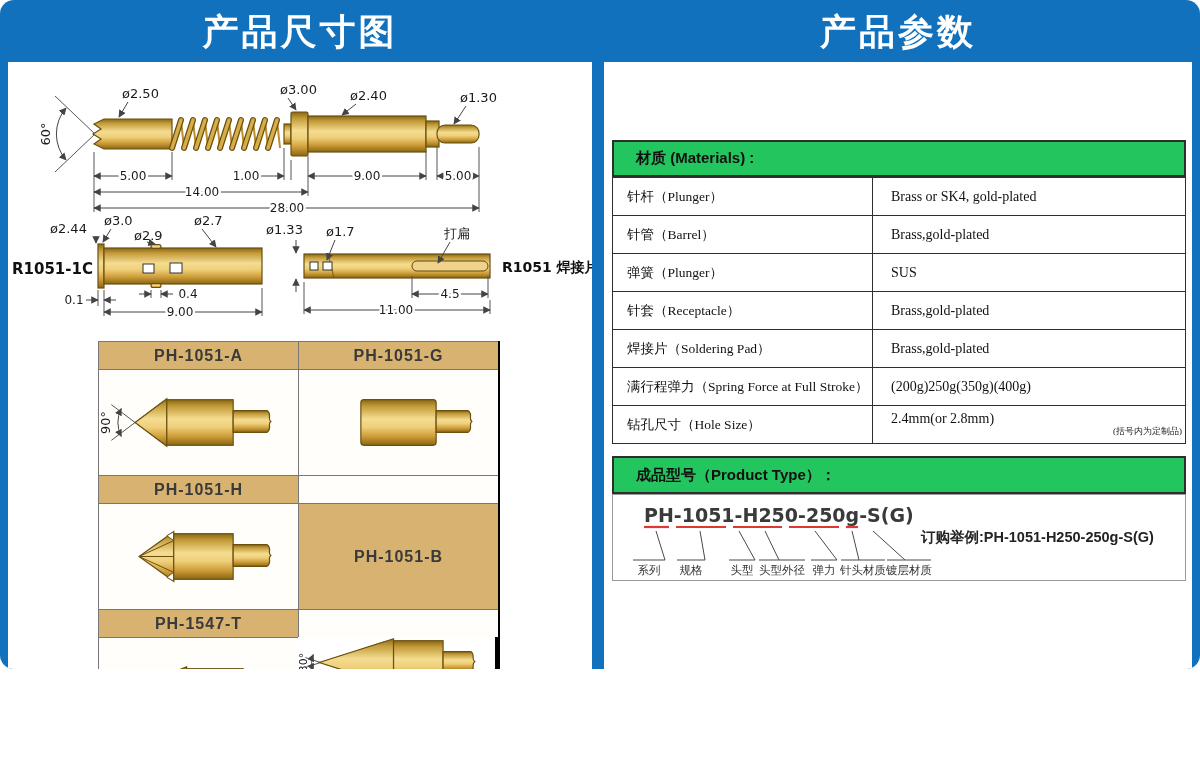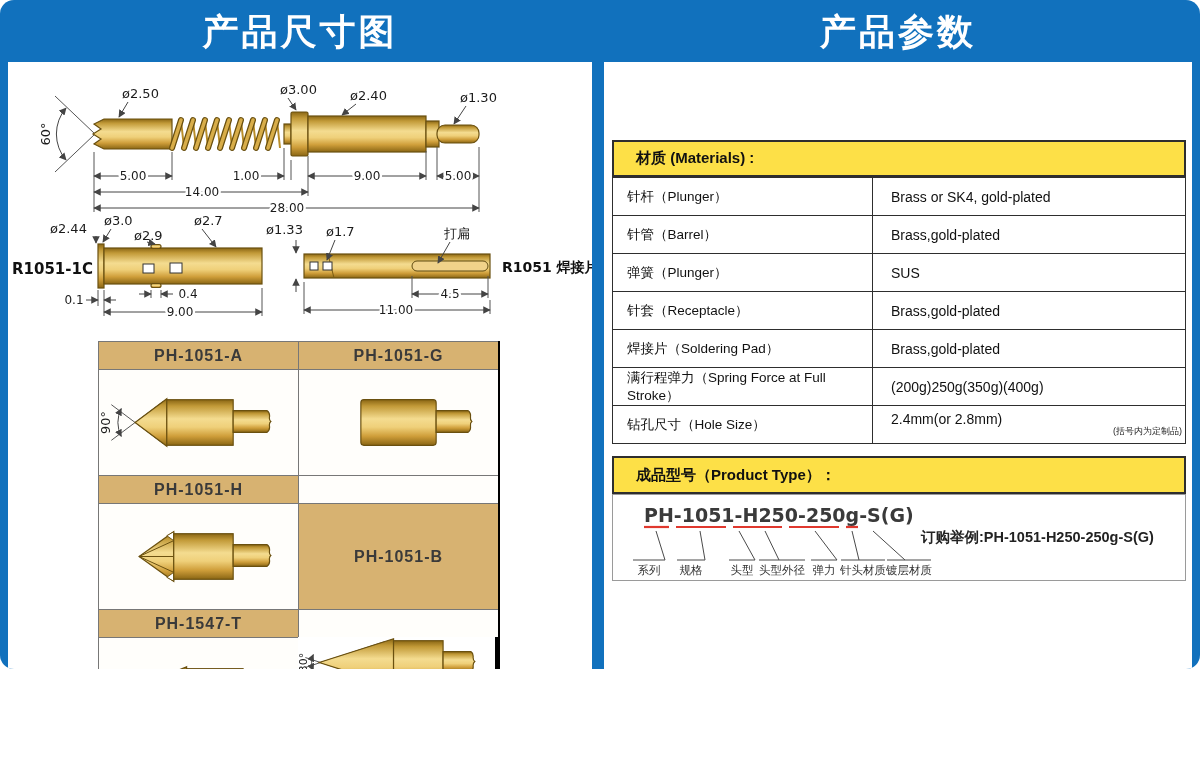--- a/index.html
+++ b/index.html
@@ -34,24 +34,24 @@
   #head-table { position:absolute; left:98px; top:341px; width:402px;
     display:grid; grid-template-columns:200px 200px; grid-template-rows:28px 106px 28px 106px 28px 106px;
     border-right:5px solid #000000; border-bottom:1px solid #777; background:#fff; }
   .ht-head { background:#d7b271; border-left:1px solid #777; border-top:1px solid #777;
     display:flex; align-items:center; justify-content:center;
     font-size:16px; font-weight:600; color:#3a3a3a; letter-spacing:1px; }
   .ht-cell { border-left:1px solid #777; border-top:1px solid #777; background:#fffefb; }
   .ht-cell svg { display:block; }
 
   
-  .sec-header { position:absolute; left:8px; width:574px; background:#fde047; border:2px solid #2e2e2e;
+  .sec-header { position:absolute; left:8px; width:574px; background:#22c55e; border:2px solid #2e2e2e;
     display:flex; align-items:center; padding-left:22px; font-weight:bold; font-size:15px; color:#111; }
   #materials-header { top:78px; height:37px; }
-  #materials-table { position:absolute; left:8px; top:115px; width:574px; border-collapse:collapse; }
+  #materials-table { position:absolute; left:8px; top:115px; width:574px; border-collapse:collapse;font-family:Liberation Serif, serif; }
   #materials-table td { border:1.5px solid #2e2e2e; height:38px; vertical-align:middle; background:#fff; }
   #materials-table td.mlabel { width:260px; padding-left:14px; font-size:13.5px; color:#111; }
   #materials-table td.mvalue { padding-left:18px; font-size:14px; color:#111; }
   .note { float:right; font-size:9px; color:#222; margin-right:3px; margin-top:14px; }
 
   #ptype-header { top:394px; height:38px; }
   #ptype-body { position:absolute; left:8px; top:432px; width:574px; height:87px;
     background:#fff; border:1.5px solid #9a9a9a; }
   #part-svg { position:absolute; left:16px; top:3px; }
   #order-example { position:absolute; left:308px; top:0; height:100%; display:flex; align-items:center;

